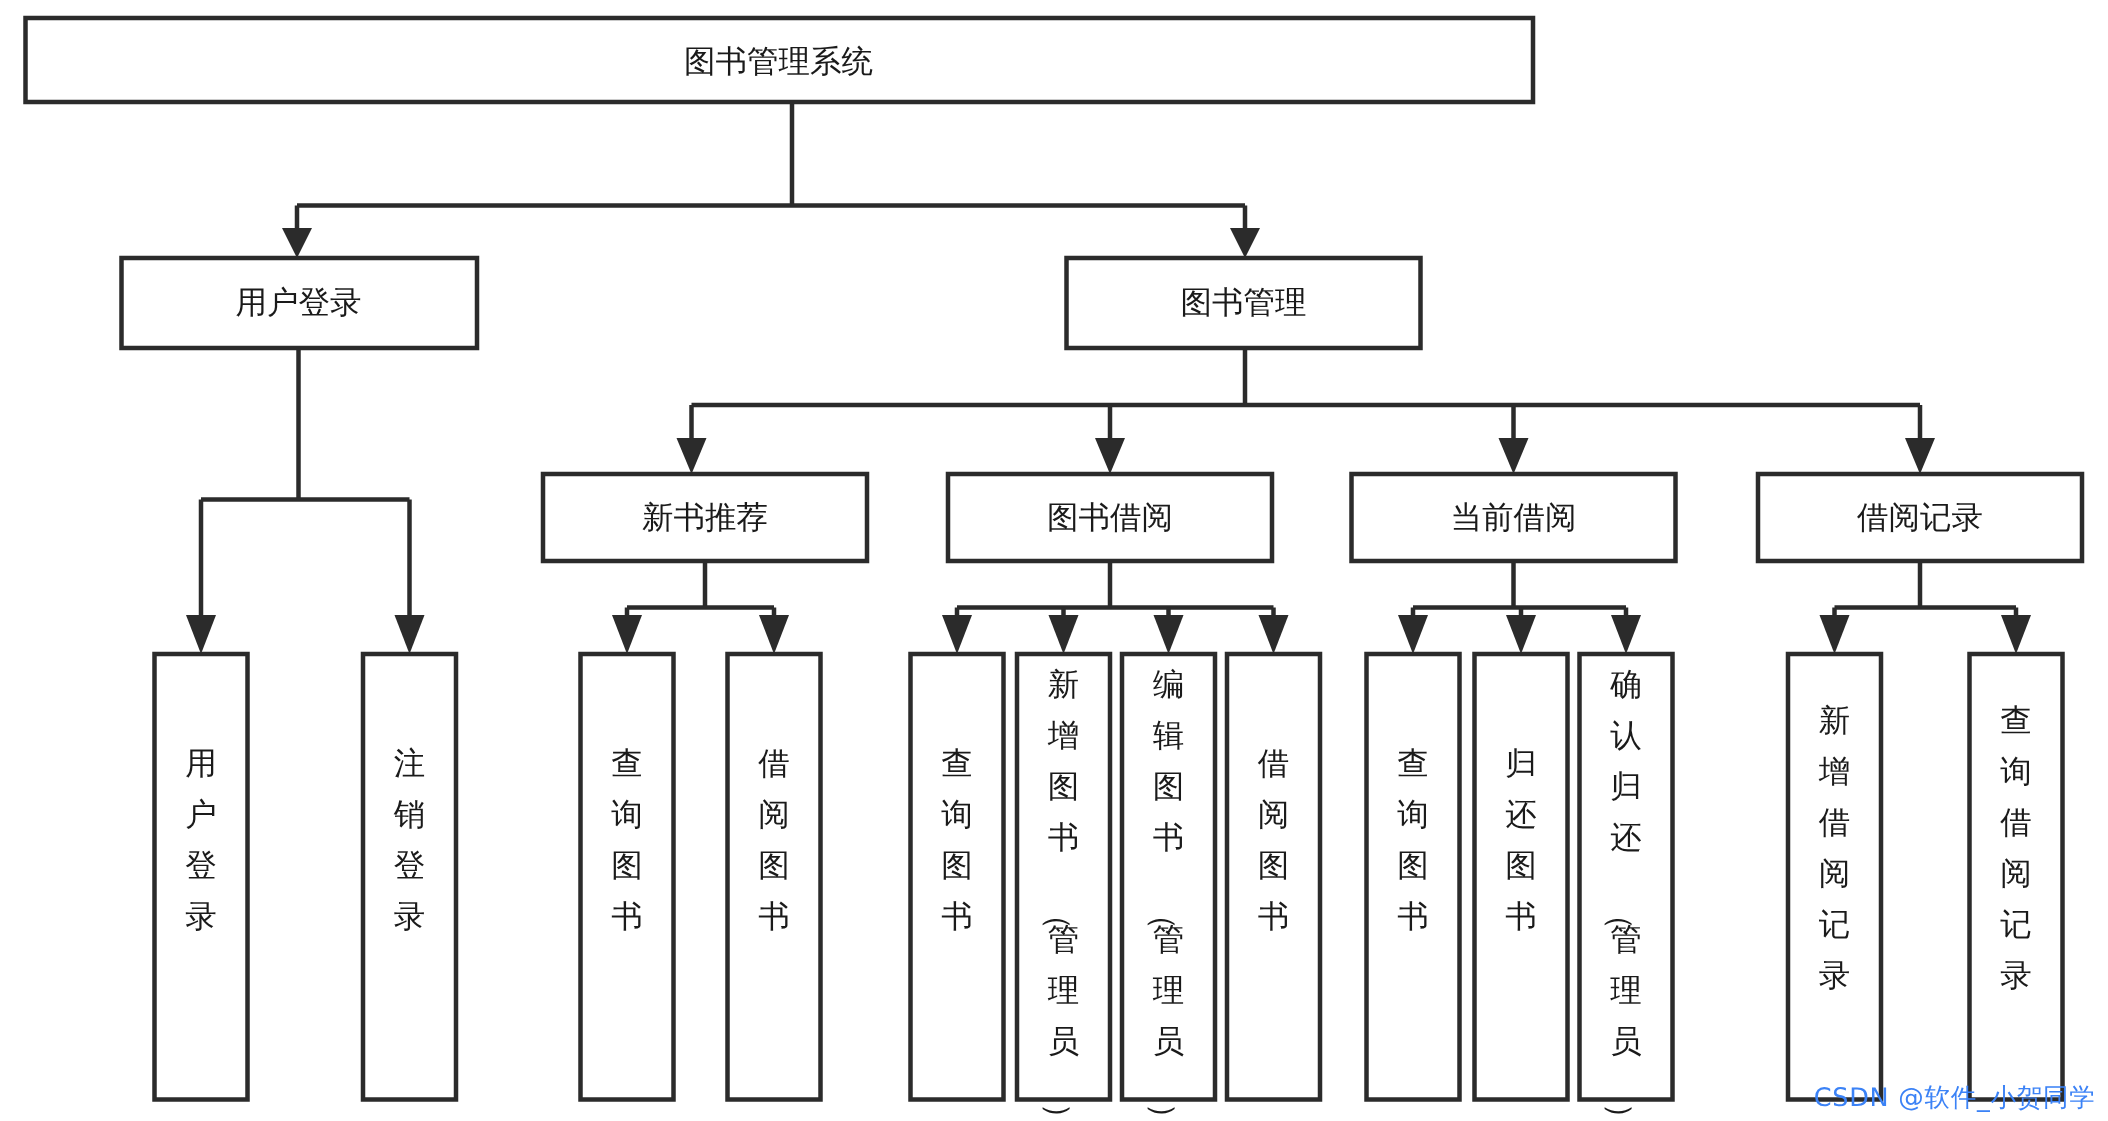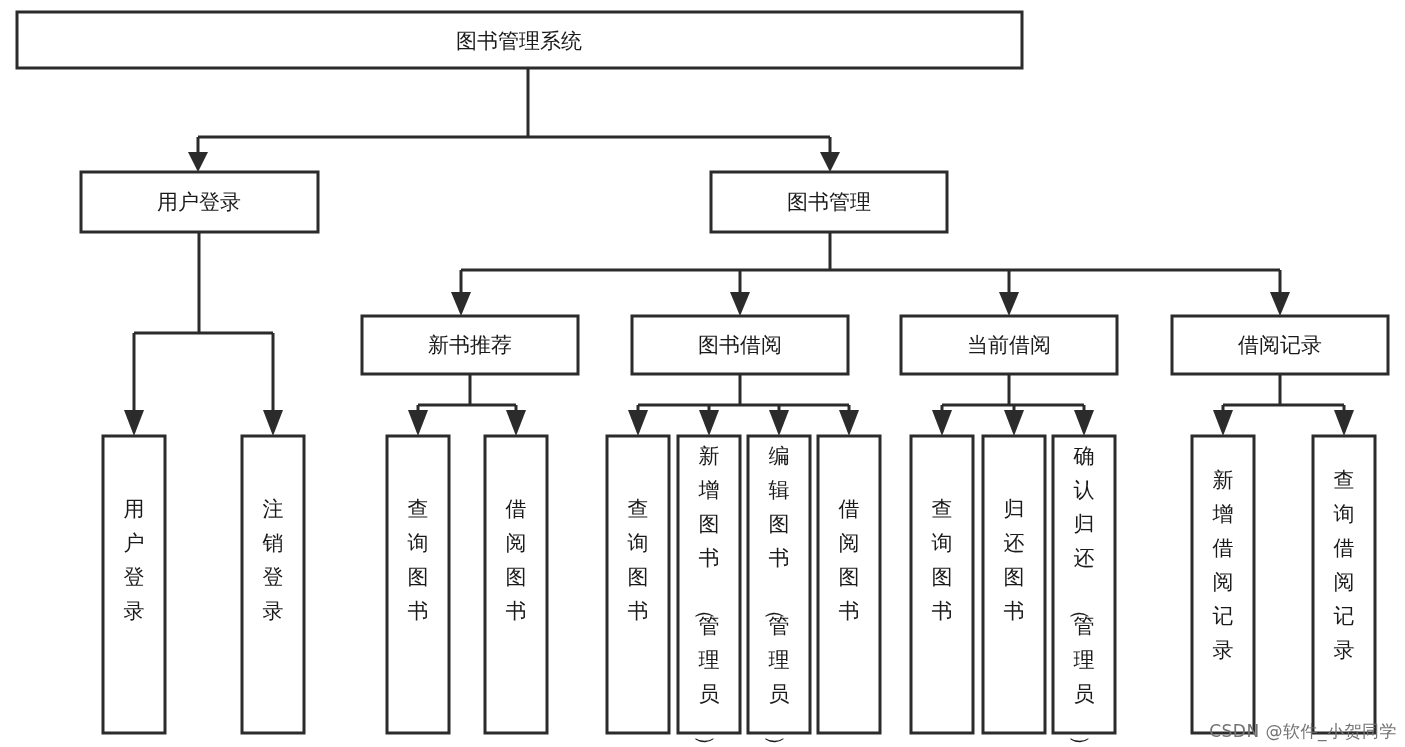--- a/index.html
+++ b/index.html
@@ -54,21 +54,21 @@
     font-size: 21px;
     fill: #1a1a1a;
     text-anchor: middle;
   }
   .watermark {
     position: absolute;
     right: 8px;
     bottom: 4px;
     font-family: "DejaVu Sans", "Liberation Sans", sans-serif;
     font-size: 17px;
-    color: #737373;
+    color: #3b82f6;
     white-space: nowrap;
     letter-spacing: 0.5px;
   }
 </style>
 </head>
 <body>
 
 <div id="diagram-root">
 
   <svg class="flow" viewBox="0 0 1405 747" xmlns="http://www.w3.org/2000/svg">

